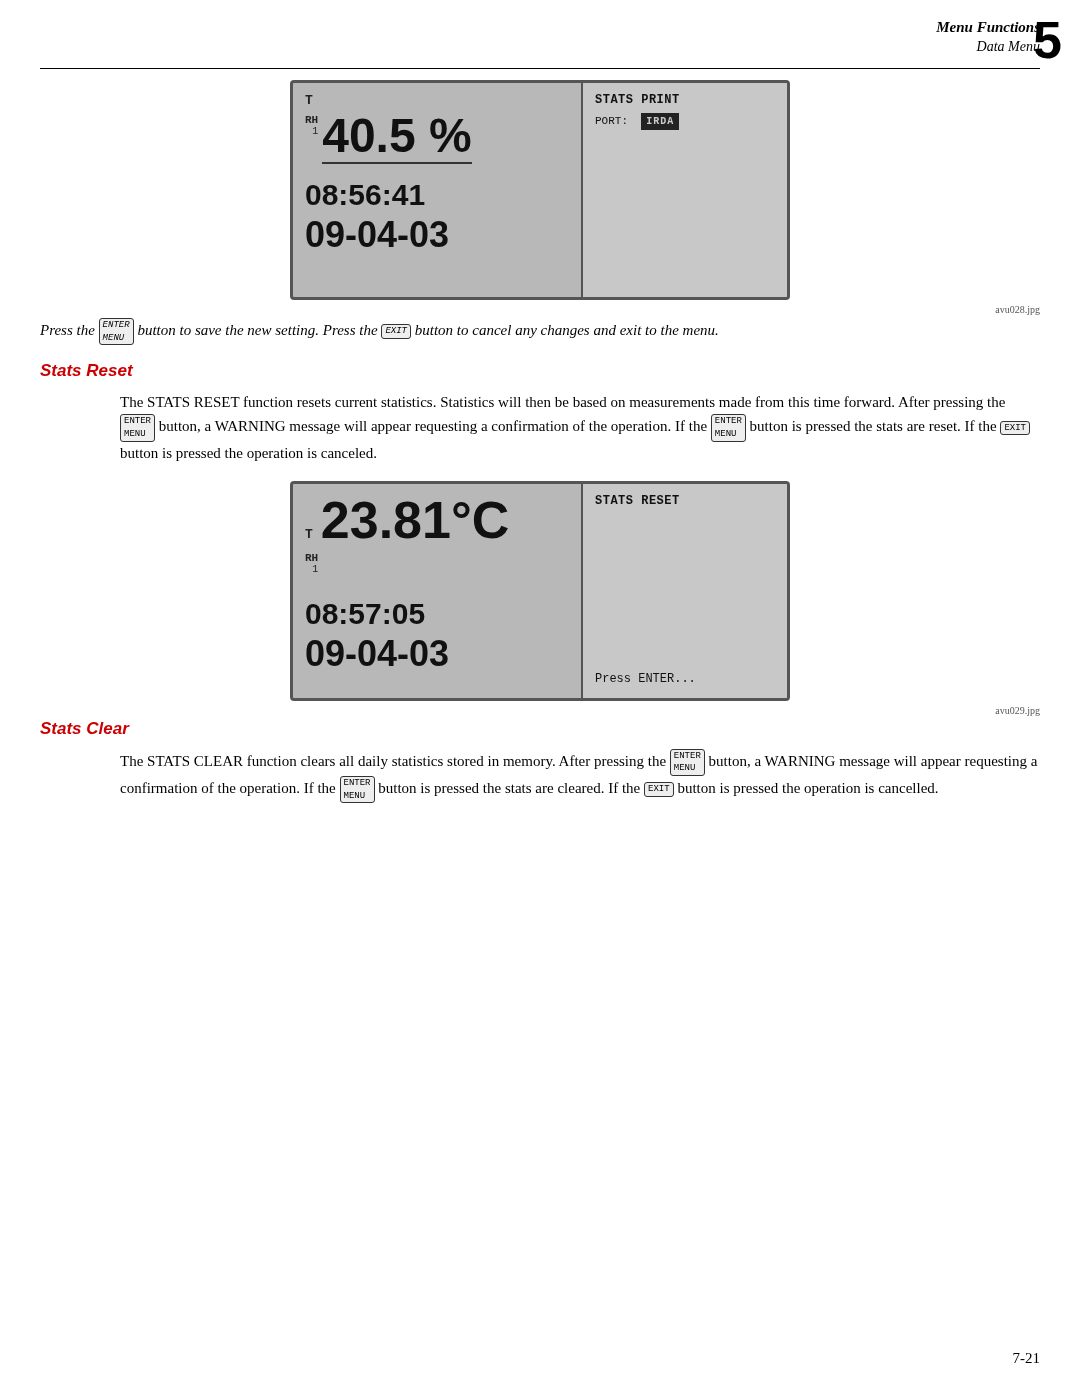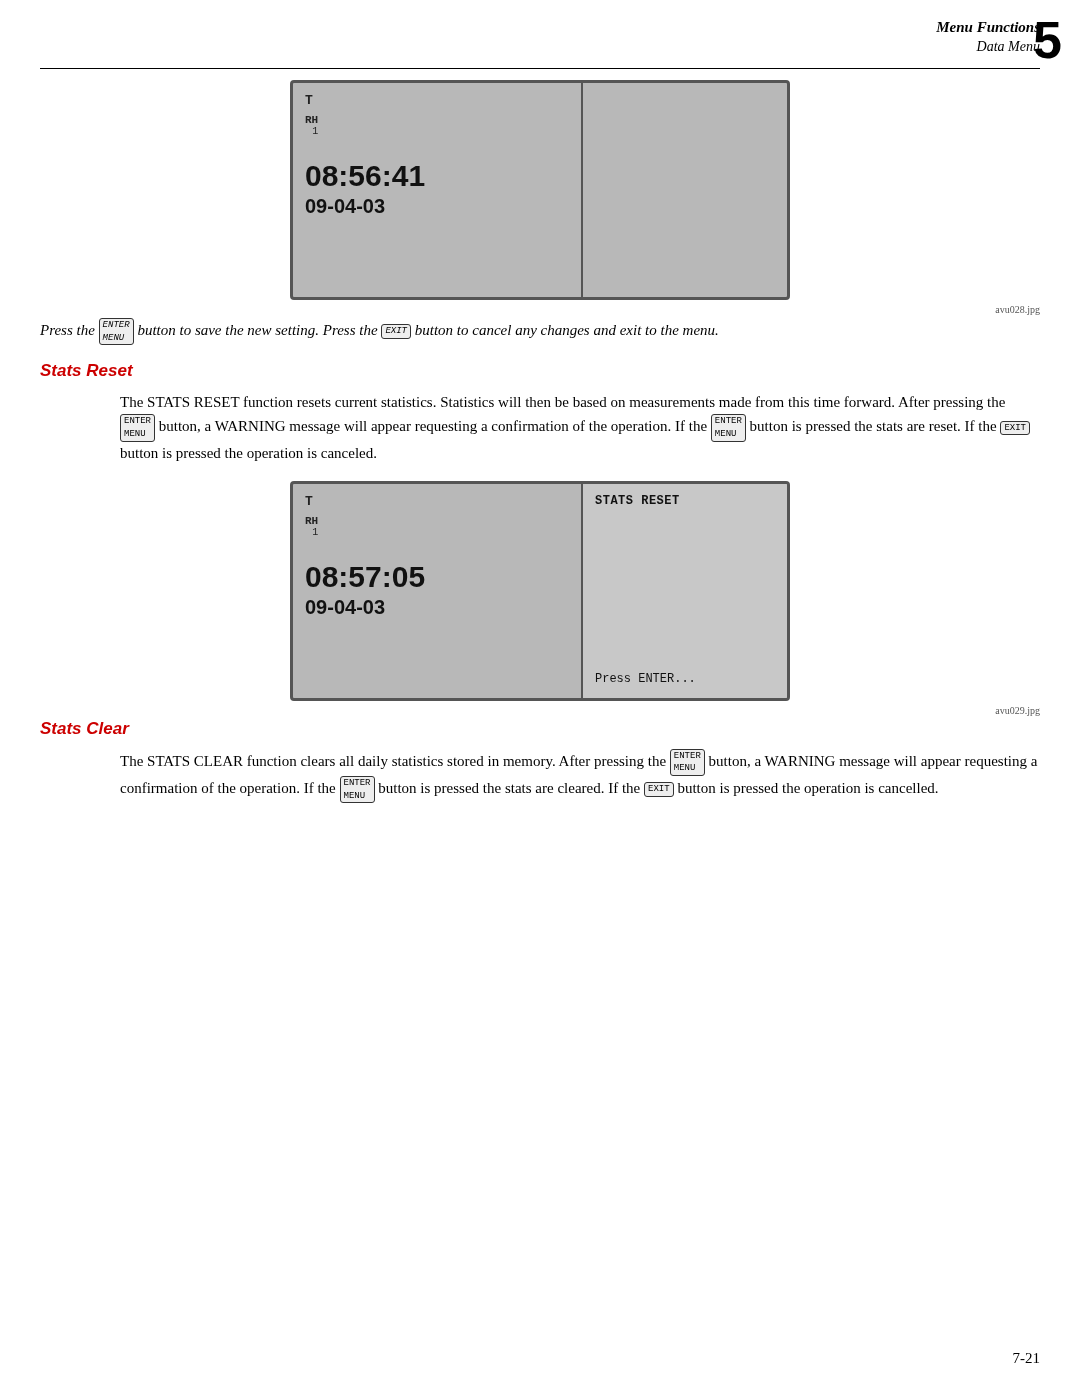--- a/index.html
+++ b/index.html
@@ -128,21 +128,21 @@
     }
     .time-value {
       font-size: 30px;
       font-weight: bold;
       color: #111;
       font-family: Arial, sans-serif;
       margin-top: 14px;
       display: block;
     }
     .date-value {
-      font-size: 20px;
+      font-size: 36px;
       font-weight: bold;
       color: #111;
       font-family: Arial, sans-serif;
       margin-top: 2px;
       display: block;
     }
 
     
     .right-panel .panel-title {
       font-size: 12px;
@@ -268,45 +268,54 @@
 
       <div class="left-panel">
         <div class="temp-row">
           <span class="label-t">T</span>
         </div>
         <div style="display:flex;align-items:flex-start;margin-top:4px;">
           <div style="display:flex;flex-direction:column;margin-right:4px;padding-top:2px;">
             <span class="label-rh">RH</span>
             <span class="label-1">1</span>
           </div>
+          <span class="rh-value">40.5 %</span>
         </div>
         <span class="time-value">08:56:41</span>
         <span class="date-value">09-04-03</span>
       </div>
 
+      <div class="right-panel">
+        <div class="panel-title">STATS PRINT</div>
+        <div class="panel-line">
+          <span>PORT:</span>
+          &nbsp;<span class="irda-box">IRDA</span>
+        </div>
+      </div>
     </div>
     <span class="img-filename">avu028.jpg</span>
   </div>
 
   <p class="body-text">
     Press the <span class="btn-icon">ENTER<br>MENU</span> button to save the new setting. Press the <span class="btn-icon">EXIT</span> button to cancel any changes and exit to the menu.
   </p>
 
   <div class="section-heading">Stats Reset</div>
 
   <p class="body-text-indented">
     The STATS RESET function resets current statistics. Statistics will then be based on measurements made from this time forward. After pressing the <span class="btn-icon">ENTER<br>MENU</span> button, a WARNING message will appear requesting a confirmation of the operation. If the <span class="btn-icon">ENTER<br>MENU</span> button is pressed the stats are reset. If the <span class="btn-icon">EXIT</span> button is pressed the operation is canceled.
   </p>
 
   <div class="figure-container">
     <div class="device-screen">
 
       <div class="left-panel">
         <div class="temp-row">
           <span class="label-t">T</span>
+          <span class="temp-value">23.81°C</span>
         </div>
         <div style="display:flex;align-items:flex-start;margin-top:4px;">
           <div style="display:flex;flex-direction:column;margin-right:4px;padding-top:2px;">
             <span class="label-rh">RH</span>
             <span class="label-1">1</span>
           </div>
         </div>
         <span class="time-value">08:57:05</span>
         <span class="date-value">09-04-03</span>
       </div>

